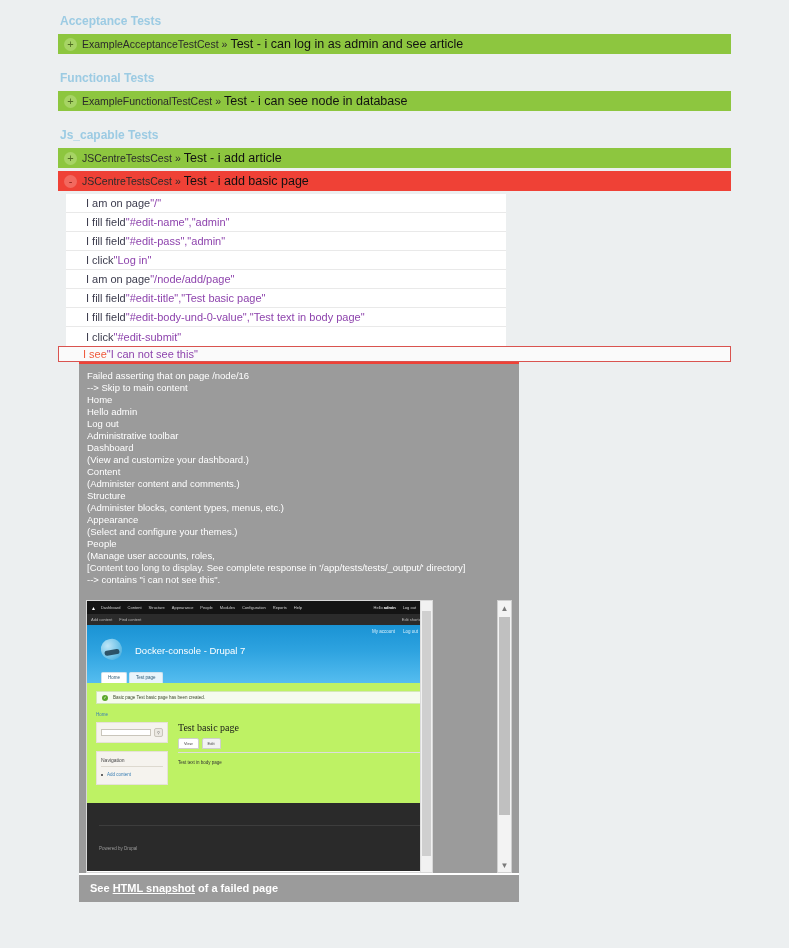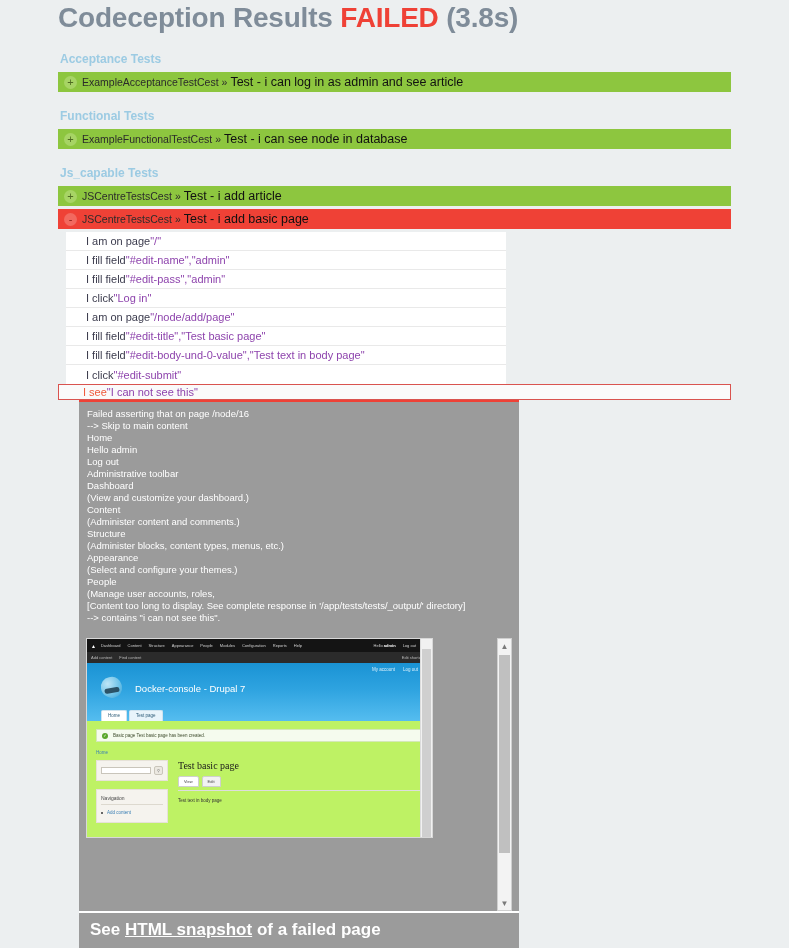--- a/index.html
+++ b/index.html
@@ -130,21 +130,21 @@
     margin-left: 21px;
     width: 440px;
     height: 280px;
     background: #9b9b9b;
     padding: 7px 7px 0 7px;
     position: relative;
     display: flex;
   }
   .shot-frame {
     width: 347px;
-    height: 200px;
+    height: 273px;
     background: #ffffff;
     border: 1px solid #d8d8d8;
     overflow: hidden;
     position: relative;
     flex: 0 0 auto;
   }
   .outer-scroll {
     position: absolute;
     right: 7px; top: 7px;
     width: 15px; height: 273px;
@@ -279,37 +279,32 @@
   .d-footer { background:#2a2a2a; height: 68px; position: relative; }
   .d-footer .rule { position:absolute; left:12px; right:12px; top:22px; height:1px; background:#3d3d3d;}
   .d-footer .powered { position:absolute; left:12px; top:43px; color:#9a9a9a; font-size:4.5px; }
 
   
   .snap-bar {
     margin-left: 21px;
     width: 440px;
     background: #9b9b9b;
     color: #ffffff;
-    font-size: 17px;
+    font-size: 11px;
     font-weight: bold;
     padding: 7px 0 8px 11px;
     border-top: 2px solid #ffffff;
   }
   .snap-bar a { color: #ffffff; text-decoration: underline; }
 </style>
 </head>
 <body>
 
 <div class="page">
 
-  <h1 class="main-title">
-    <span>Codeception Results</span>
-    <span class="status-failed">FAILED</span>
-    <span class="status-time">(3.8s)</span>
-  </h1>
 
   <div id="suites">
       <div class="suite-header">Acceptance Tests</div>
       <div class="test-row ok">
         <span class="toggle-icon">+</span>
         <span class="test-class">ExampleAcceptanceTestCest</span>
         <span class="test-sep">»</span>
         <span class="test-name">Test - i can log in as admin and see article</span>
         <span class="test-time">0.2s</span>
       </div>

